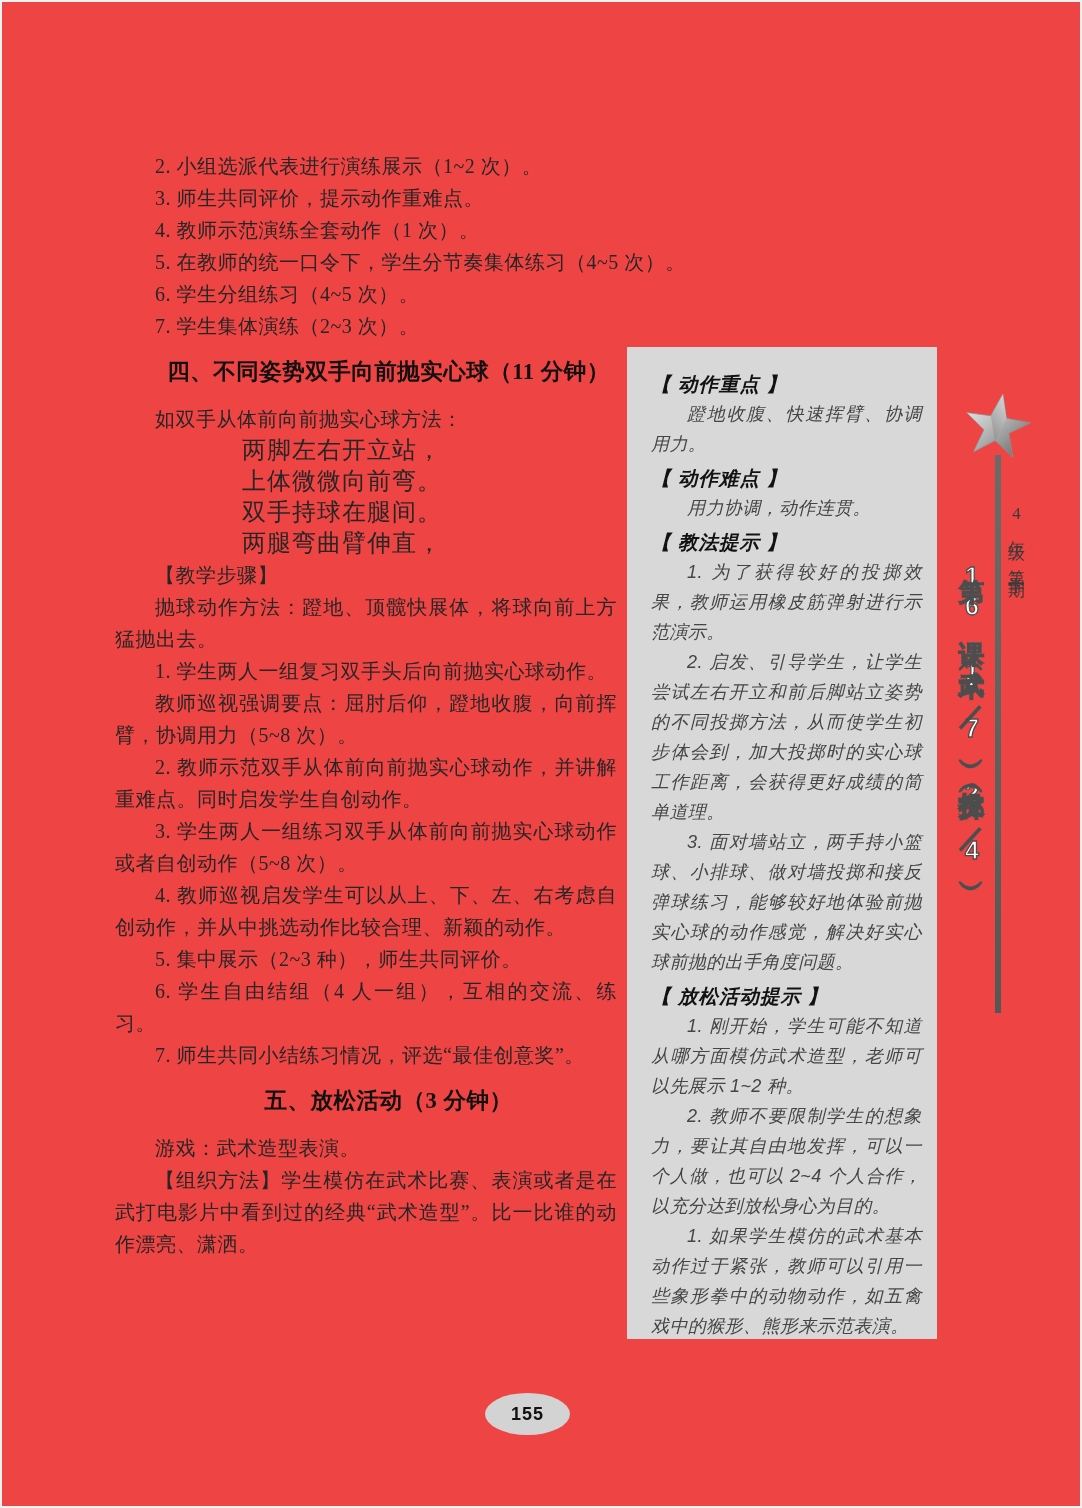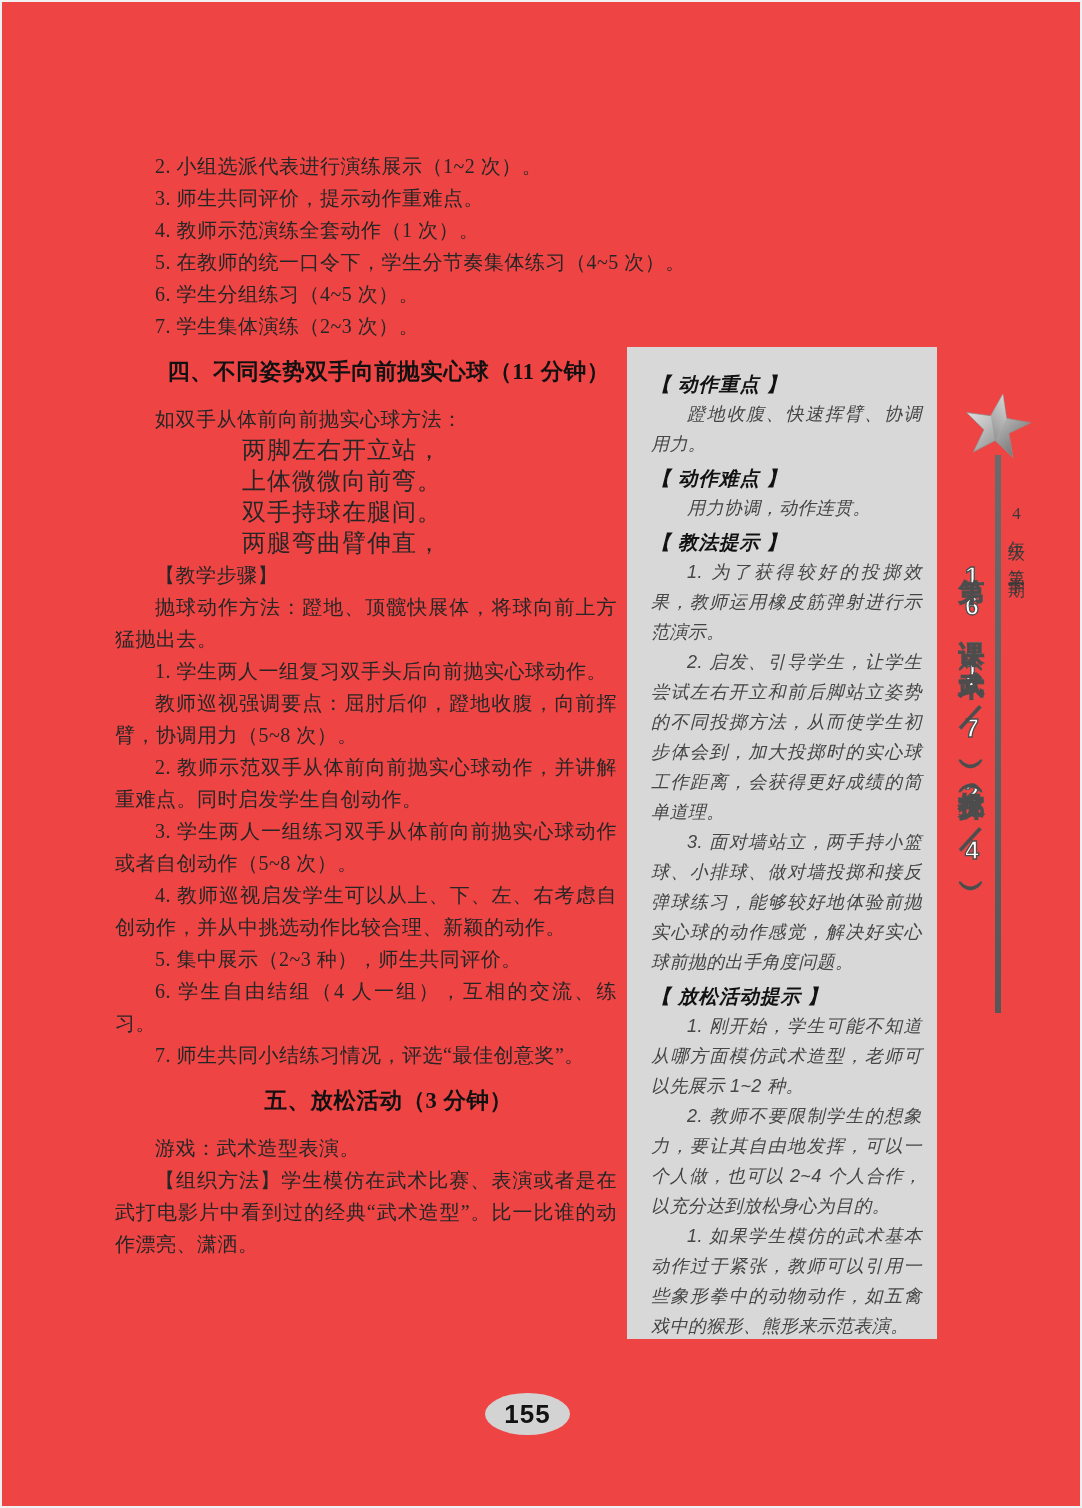--- a/index.html
+++ b/index.html
@@ -109,21 +109,21 @@
   }
 
   
   .pagenum {
     position:absolute; left:483px; top:1391px;
     width:85px; height:42px;
     background:#d3d3d3;
     border-radius:50%;
     display:flex; align-items:center; justify-content:center;
     font-family:"Liberation Sans", sans-serif;
-    font-weight:bold; font-size:26px; color:#121212;
+    font-weight:bold; font-size:18px; color:#121212;
     letter-spacing:1px;
   }
 </style>
 </head>
 <body>
 
 <div class="page">
 
   <main class="main-col">
     <p class="body nowrap">2. 小组选派代表进行演练展示（1~2 次）。</p>

